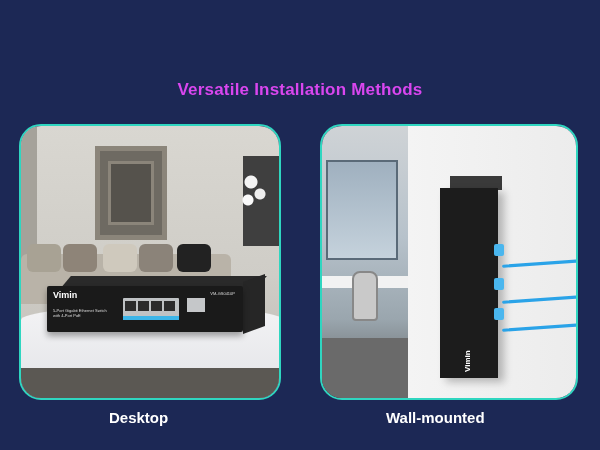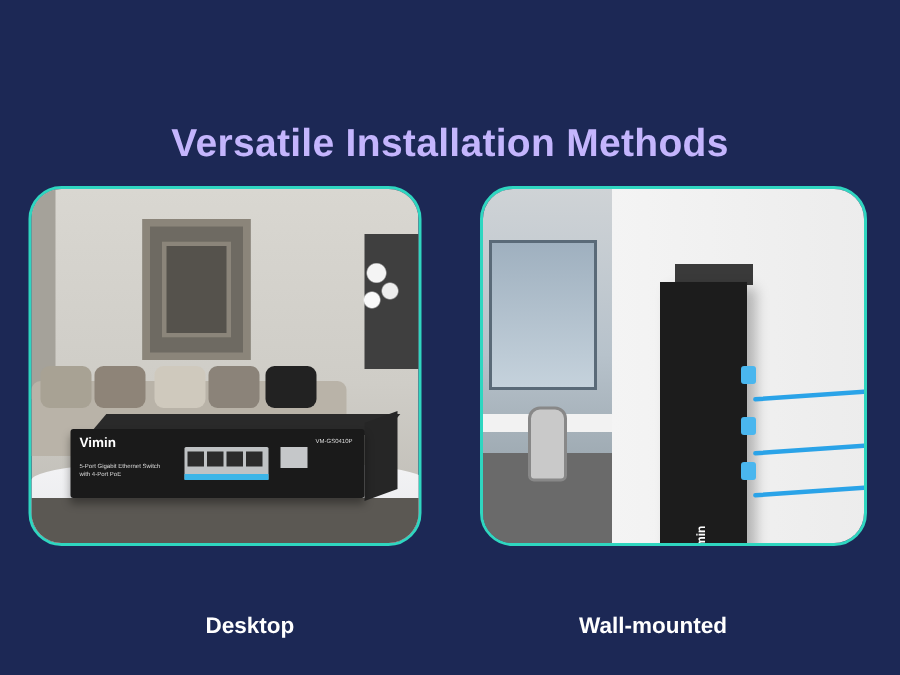--- a/index.html
+++ b/index.html
@@ -1,23 +1,23 @@
 <!DOCTYPE html>
 <html><head>
 <meta charset="utf-8">
 <style>
   * { box-sizing: border-box; margin: 0; padding: 0; }
   html, body { width: 600px; height: 450px; overflow: hidden; }
   body { background: #1c2855; font-family: "Liberation Sans", sans-serif; position: relative; }
-  .title { position: absolute; top: 80px; left: 0; width: 600px; text-align: center; color: #c4b5fd; font-weight: bold; font-size: 26px; letter-spacing: 0.2px; }
-  .panel { position: absolute; top: 124px; width: 262px; height: 240px; border: 2px solid #2fd6c0; border-radius: 22px; overflow: hidden; }
+  .title { position: absolute; top: 80px; left: 0; width: 600px; text-align: center; color: #d946ef; font-weight: bold; font-size: 17px; letter-spacing: 0.2px; }
+  .panel { position: absolute; top: 124px; width: 262px; height: 276px; border: 2px solid #2fd6c0; border-radius: 22px; overflow: hidden; }
   .panel.left { left: 19px; }
   .panel.right { left: 320px; width: 258px; }
   .caption { position: absolute; top: 409px; color: #fff; font-weight: bold; font-size: 15px; }
-  .cap-left { left: 109px; margin-left: 28px; }
+  .cap-left { left: 109px; }
   .cap-right { left: 386px; }
 
   
   .room { position: absolute; inset: 0; background: linear-gradient(180deg, #d9d7d1 0%, #cfcdc7 55%, #bdbab3 100%); }
   .wall-dark { position: absolute; left: 0; top: 0; width: 16px; height: 140px; background: #a5a29a; }
   .mirror { position: absolute; left: 74px; top: 20px; width: 72px; height: 94px; border: 5px solid #8b857a; background: #6e6a62; }
   .mirror-inner { position: absolute; left: 8px; top: 10px; width: 46px; height: 64px; border: 3px solid #8b857a; background: #55524c; }
   .window-r { position: absolute; right: 0; top: 30px; width: 36px; height: 90px; background: #3f3f3f; }
   .flowers { position: absolute; right: 10px; top: 38px; width: 30px; height: 60px; background: radial-gradient(circle at 40% 30%, #f4f4f4 0 6px, transparent 7px), radial-gradient(circle at 70% 50%, #eee 0 5px, transparent 6px), radial-gradient(circle at 30% 60%, #fafafa 0 5px, transparent 6px); }
   .sofa { position: absolute; left: 0; top: 128px; width: 210px; height: 50px; background: #b9b3a8; border-radius: 6px 6px 0 0; }

